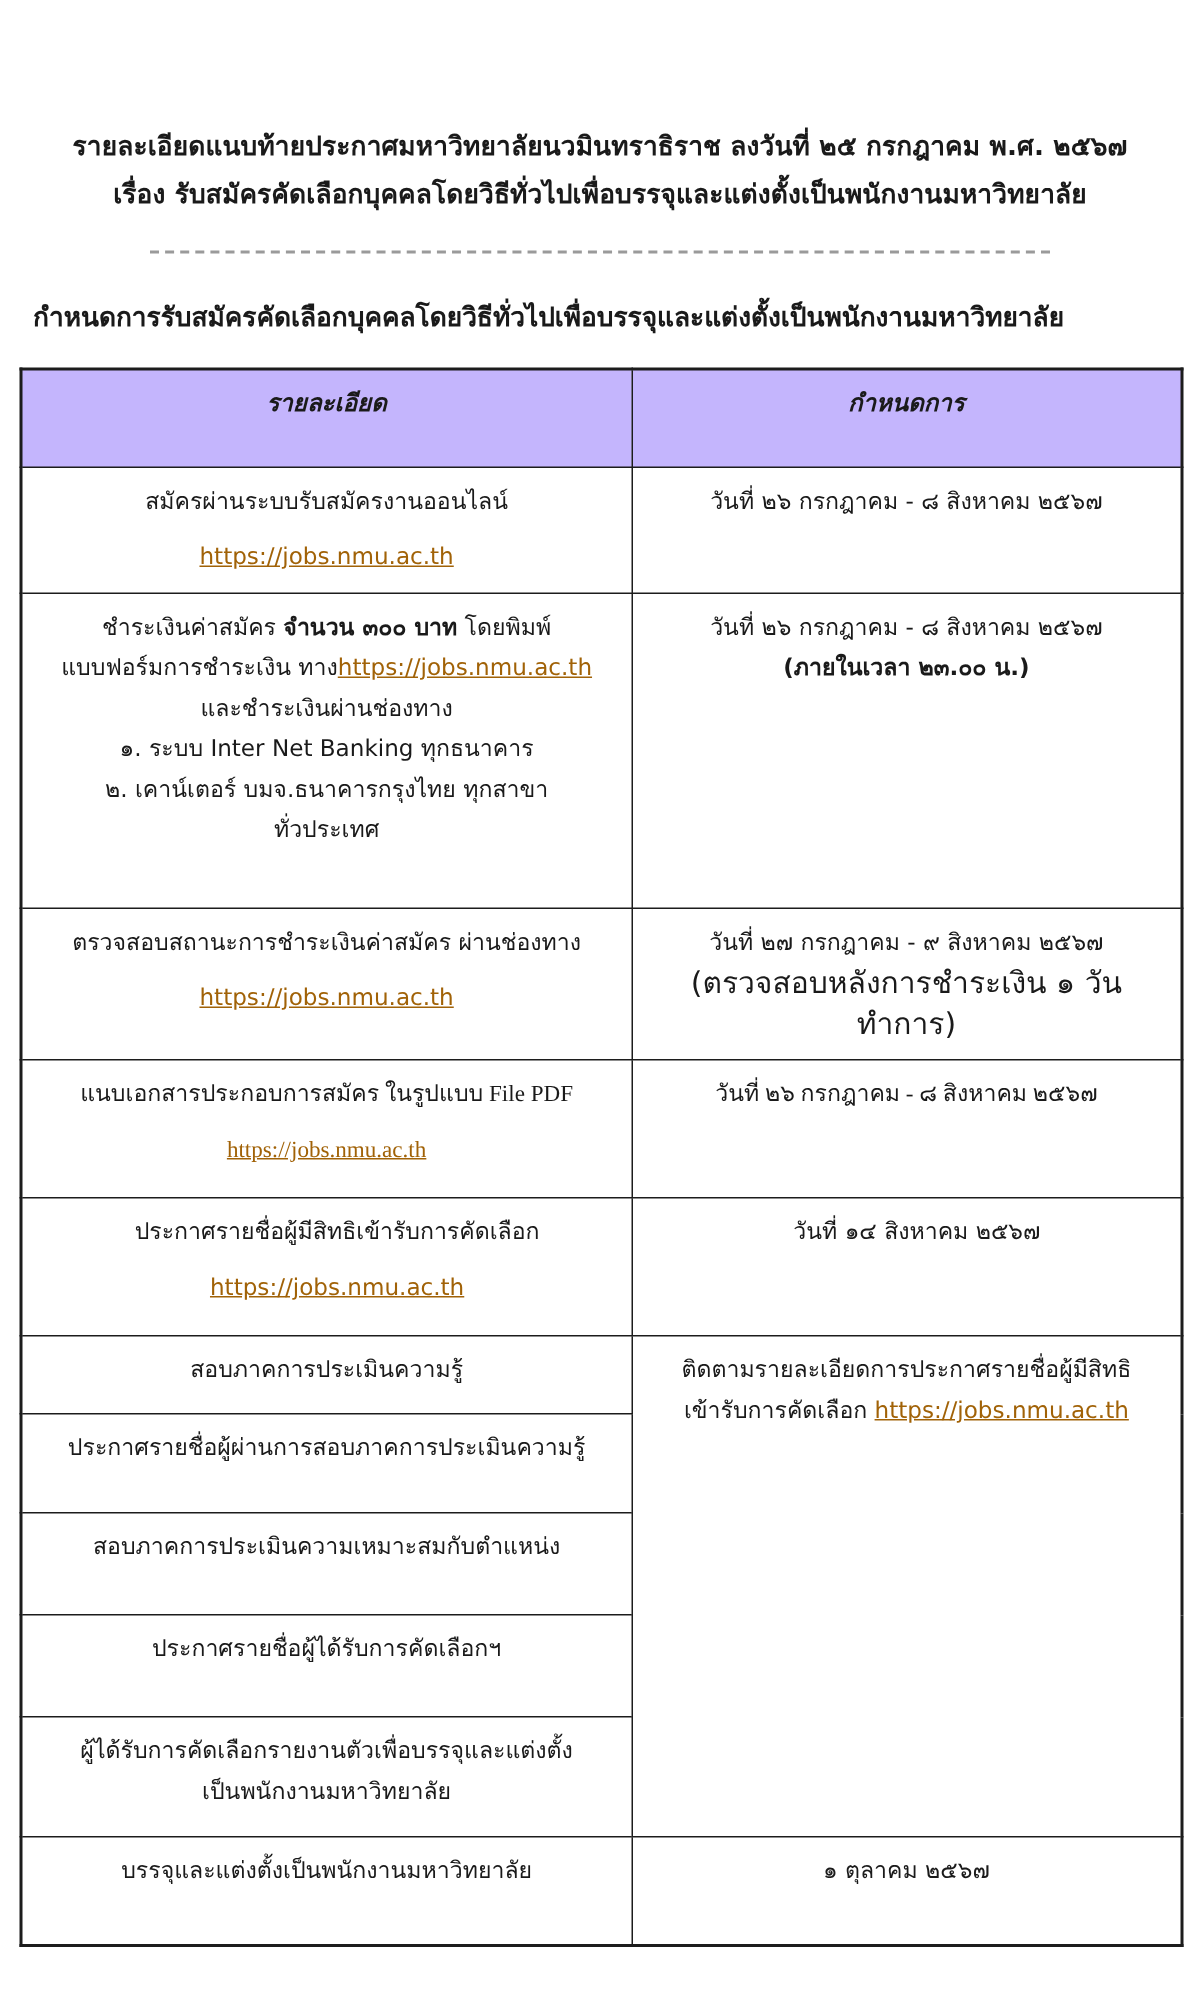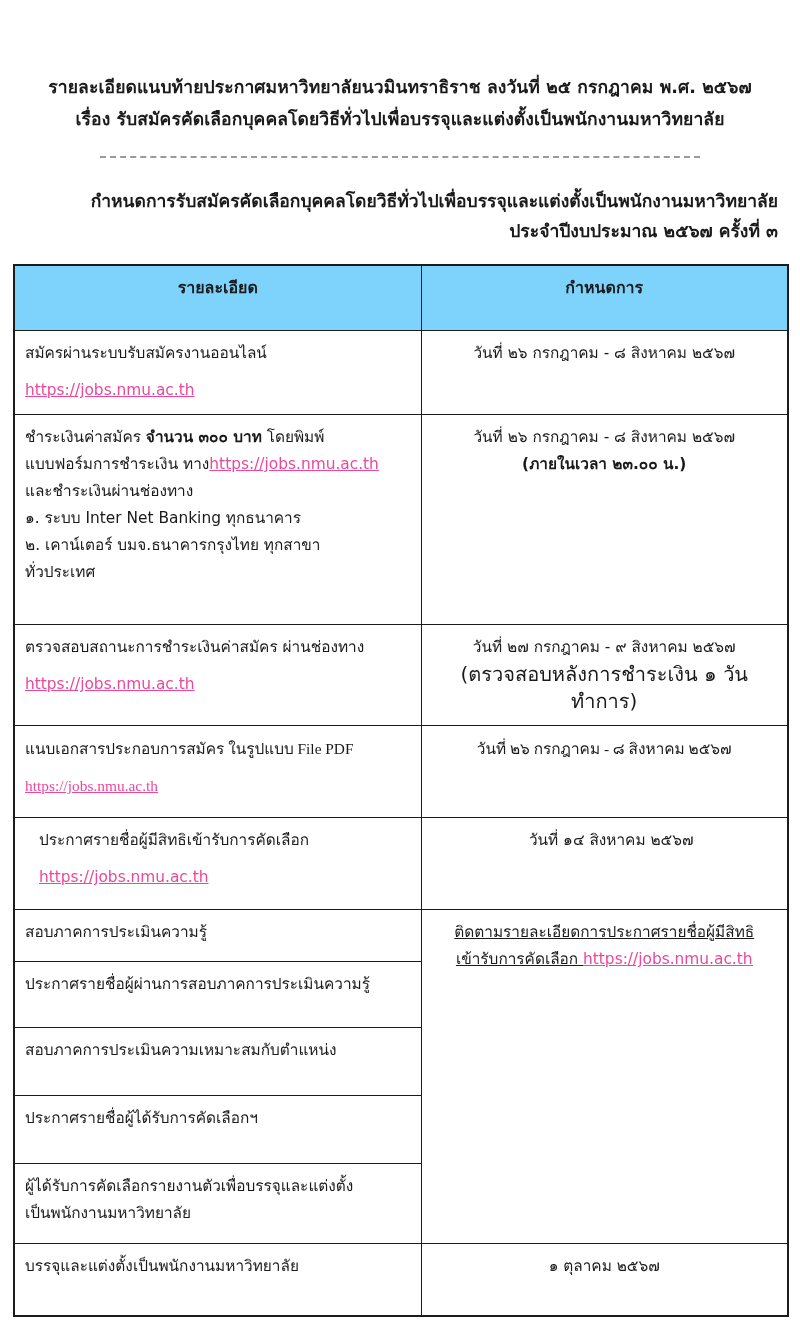--- a/index.html
+++ b/index.html
@@ -30,20 +30,21 @@
   .doc-header {
     padding: 72px 22px 0 22px;
     text-align: center;
   }
   .doc-header .line {
     font-size: 17.5px;
     line-height: 30px;
     font-weight: 600;
     letter-spacing: 0.1px;
     white-space: nowrap;
+    margin-top: 11px;
   }
   .doc-header .line.l2 {
     margin-top: 2px;
   }
 
   .rule-wrap {
     text-align: center;
     margin-top: 12px;
     height: 14px;
   }
@@ -51,21 +52,21 @@
     display: inline-block;
     width: 600px;
     border-top: 2px dashed #9a9a9a;
     height: 0;
     vertical-align: middle;
   }
 
   
   .doc-subtitle {
     margin-top: 26px;
-    text-align: right;
+    text-align: left;
     padding: 0 22px;
   }
   .doc-subtitle .line {
     font-size: 17.5px;
     line-height: 30px;
     font-weight: 600;
     white-space: nowrap;
   }
 
   
@@ -83,53 +84,54 @@
   table.schedule col.c2 { width: 367px; }
 
   table.schedule th,
   table.schedule td {
     border: 1.4px solid #1c1c1c;
     vertical-align: top;
     padding: 9px 10px 10px 10px;
     font-size: 15.4px;
     line-height: 27px;
     font-weight: 400;
+    text-align: center;
   }
   table.schedule thead th {
-    background: #7dd3fc;
+    background: #c4b5fd;
     text-align: center;
     font-weight: 600;
     font-size: 16px;
     height: 46px;
     vertical-align: top;
     padding-top: 8px;
+    font-style: italic;
   }
 
   td.left   { text-align: left; }
   td.center { text-align: center; vertical-align: top; }
 
   .lnk {
-    color: #ec4899;
+    color: #a16207;
     text-decoration: underline;
     cursor: pointer;
     word-break: break-all;
   }
   .bold { font-weight: 700; }
   .sub-note { font-size: 20px; }
   .note-bold { font-weight: 700; }
 
   .cell-line { display: block; }
   .cell-line.gap { margin-top: 10px; }
 
   
   td.merged {
     text-align: center;
     vertical-align: middle;
     padding: 10px 16px;
-    text-decoration: underline;
   }
   td.merged .mline { display: block; }
 
   
   tr.r-apply td      { height: 62px; }
   tr.r-pay td        { height: 190px; }
   tr.r-check td      { height: 70px; }
   tr.r-pdf td        { height: 72px; font-family: Liberation Serif, serif; }
   tr.r-eligible td   { height: 72px; padding-left: 24px; }
   tr.r-exam1 td      { height: 32px; }
@@ -148,21 +150,20 @@
     <div class="line l1">รายละเอียดแนบท้ายประกาศมหาวิทยาลัยนวมินทราธิราช  ลงวันที่ ๒๕   กรกฎาคม พ.ศ. ๒๕๖๗</div>
     <div class="line l2">เรื่อง  รับสมัครคัดเลือกบุคคลโดยวิธีทั่วไปเพื่อบรรจุและแต่งตั้งเป็นพนักงานมหาวิทยาลัย</div>
   </div>
 
   <div class="rule-wrap">
     <span class="rule"></span>
   </div>
 
   <div class="doc-subtitle">
     <div class="line">กำหนดการรับสมัครคัดเลือกบุคคลโดยวิธีทั่วไปเพื่อบรรจุและแต่งตั้งเป็นพนักงานมหาวิทยาลัย</div>
-    <div class="line">ประจำปีงบประมาณ ๒๕๖๗ ครั้งที่ ๓</div>
   </div>
 
   <div class="table-wrap">
     <table class="schedule">
       <colgroup>
         <col class="c1">
           <col class="c2">
       </colgroup>
 
       <thead>

